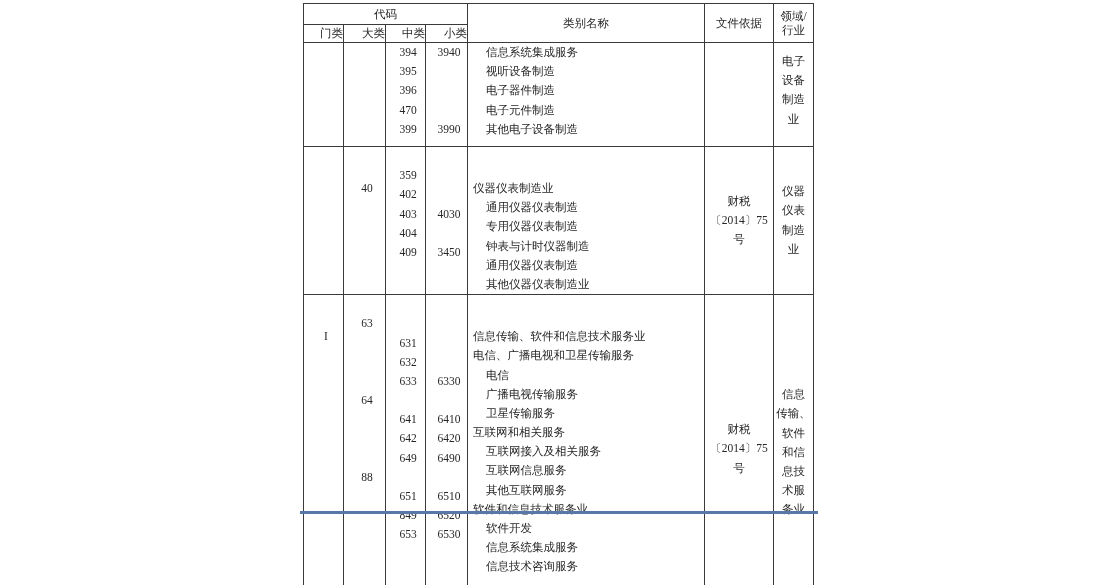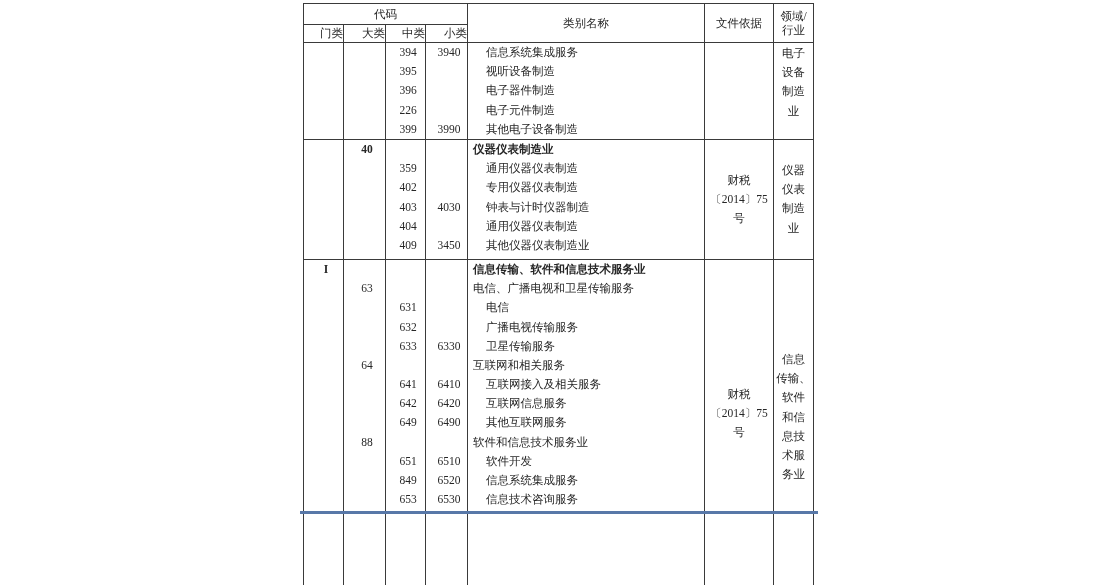--- a/index.html
+++ b/index.html
@@ -22,26 +22,26 @@
   }
   .cls tr.h1 th{height:20px;vertical-align:middle;text-align:center;line-height:14px;}
   .cls tr.h2 th{height:17px;vertical-align:middle;text-align:right;}
   .cls th.twoline{line-height:18px;margin-top:28px;}
   .line{height:19.2px;line-height:19.2px;white-space:nowrap;}
   td.code{padding-left:5px;text-align:center;}
   td.name{padding-left:5px;text-align:left;}
   td.name .ind{padding-left:13px;}
   td.basis,td.field{text-align:center;}
   td.basis .line,td.field .line{white-space:normal;}
-  .bold{font-weight:bold;}
+  .bold{font-weight:normal;margin-top:32px;}
   tr.ba>td{height:94px;}
   tr.bb>td{height:119px;}
   tr.bc>td{height:254px;}
   tr.bb td.basis,tr.bb td.field{vertical-align:middle;}
-  tr.ba td.field{vertical-align:top;padding-top:1px;}
+  tr.ba td.field{vertical-align:top;padding-top:9px;}
   tr.bc td.basis{vertical-align:top;padding-top:125px;}
   tr.bc td.field{vertical-align:top;padding-top:90px;}
   .accent-line{
     position:absolute;left:300px;top:511px;width:518px;height:3px;
     background:#5878a8;
   }
 </style>
 </head>
 <body>
 
@@ -72,21 +72,21 @@
     <th>小类</th>
   </tr>
 
   <tr class="blk ba">
     <td class="code"></td>
     <td class="code"></td>
     <td class="code">
       <div class="line">394</div>
       <div class="line">395</div>
       <div class="line">396</div>
-      <div class="line">226</div>
+      <div class="line">470</div>
       <div class="line">399</div>
     </td>
     <td class="code">
       <div class="line">3940</div>
       <div class="line"></div>
       <div class="line"></div>
       <div class="line"></div>
       <div class="line">3990</div>
     </td>
     <td class="name">

